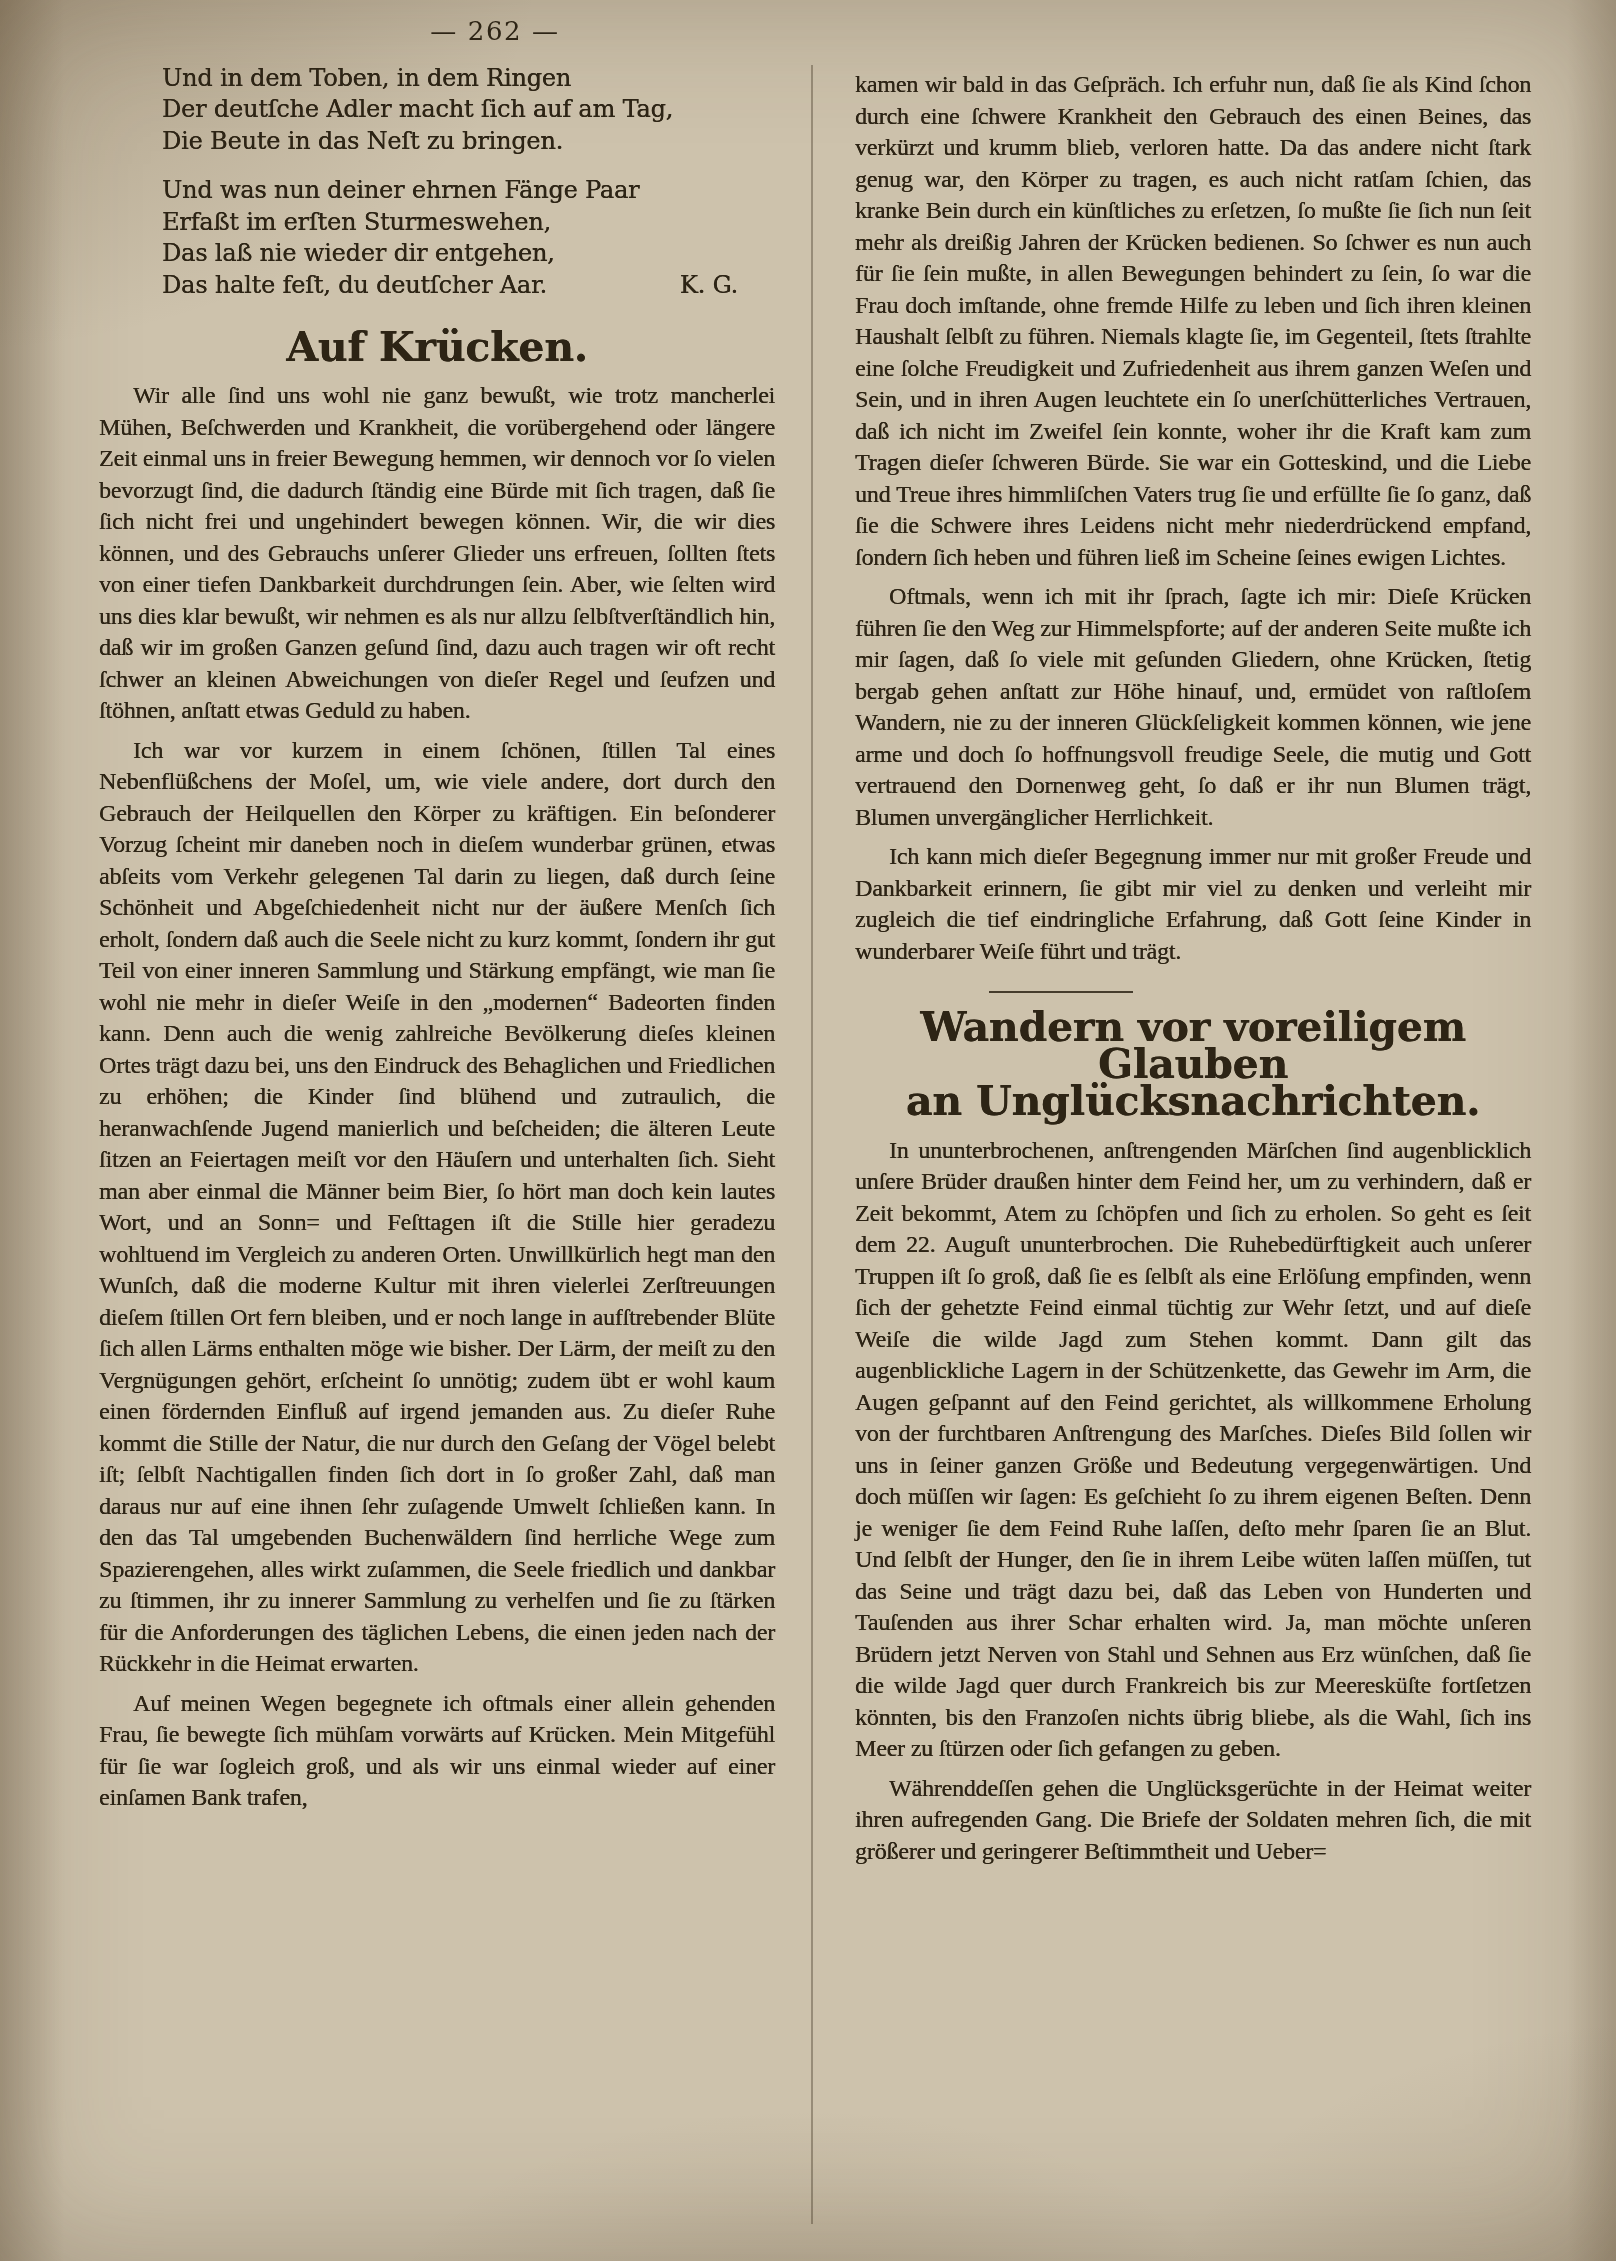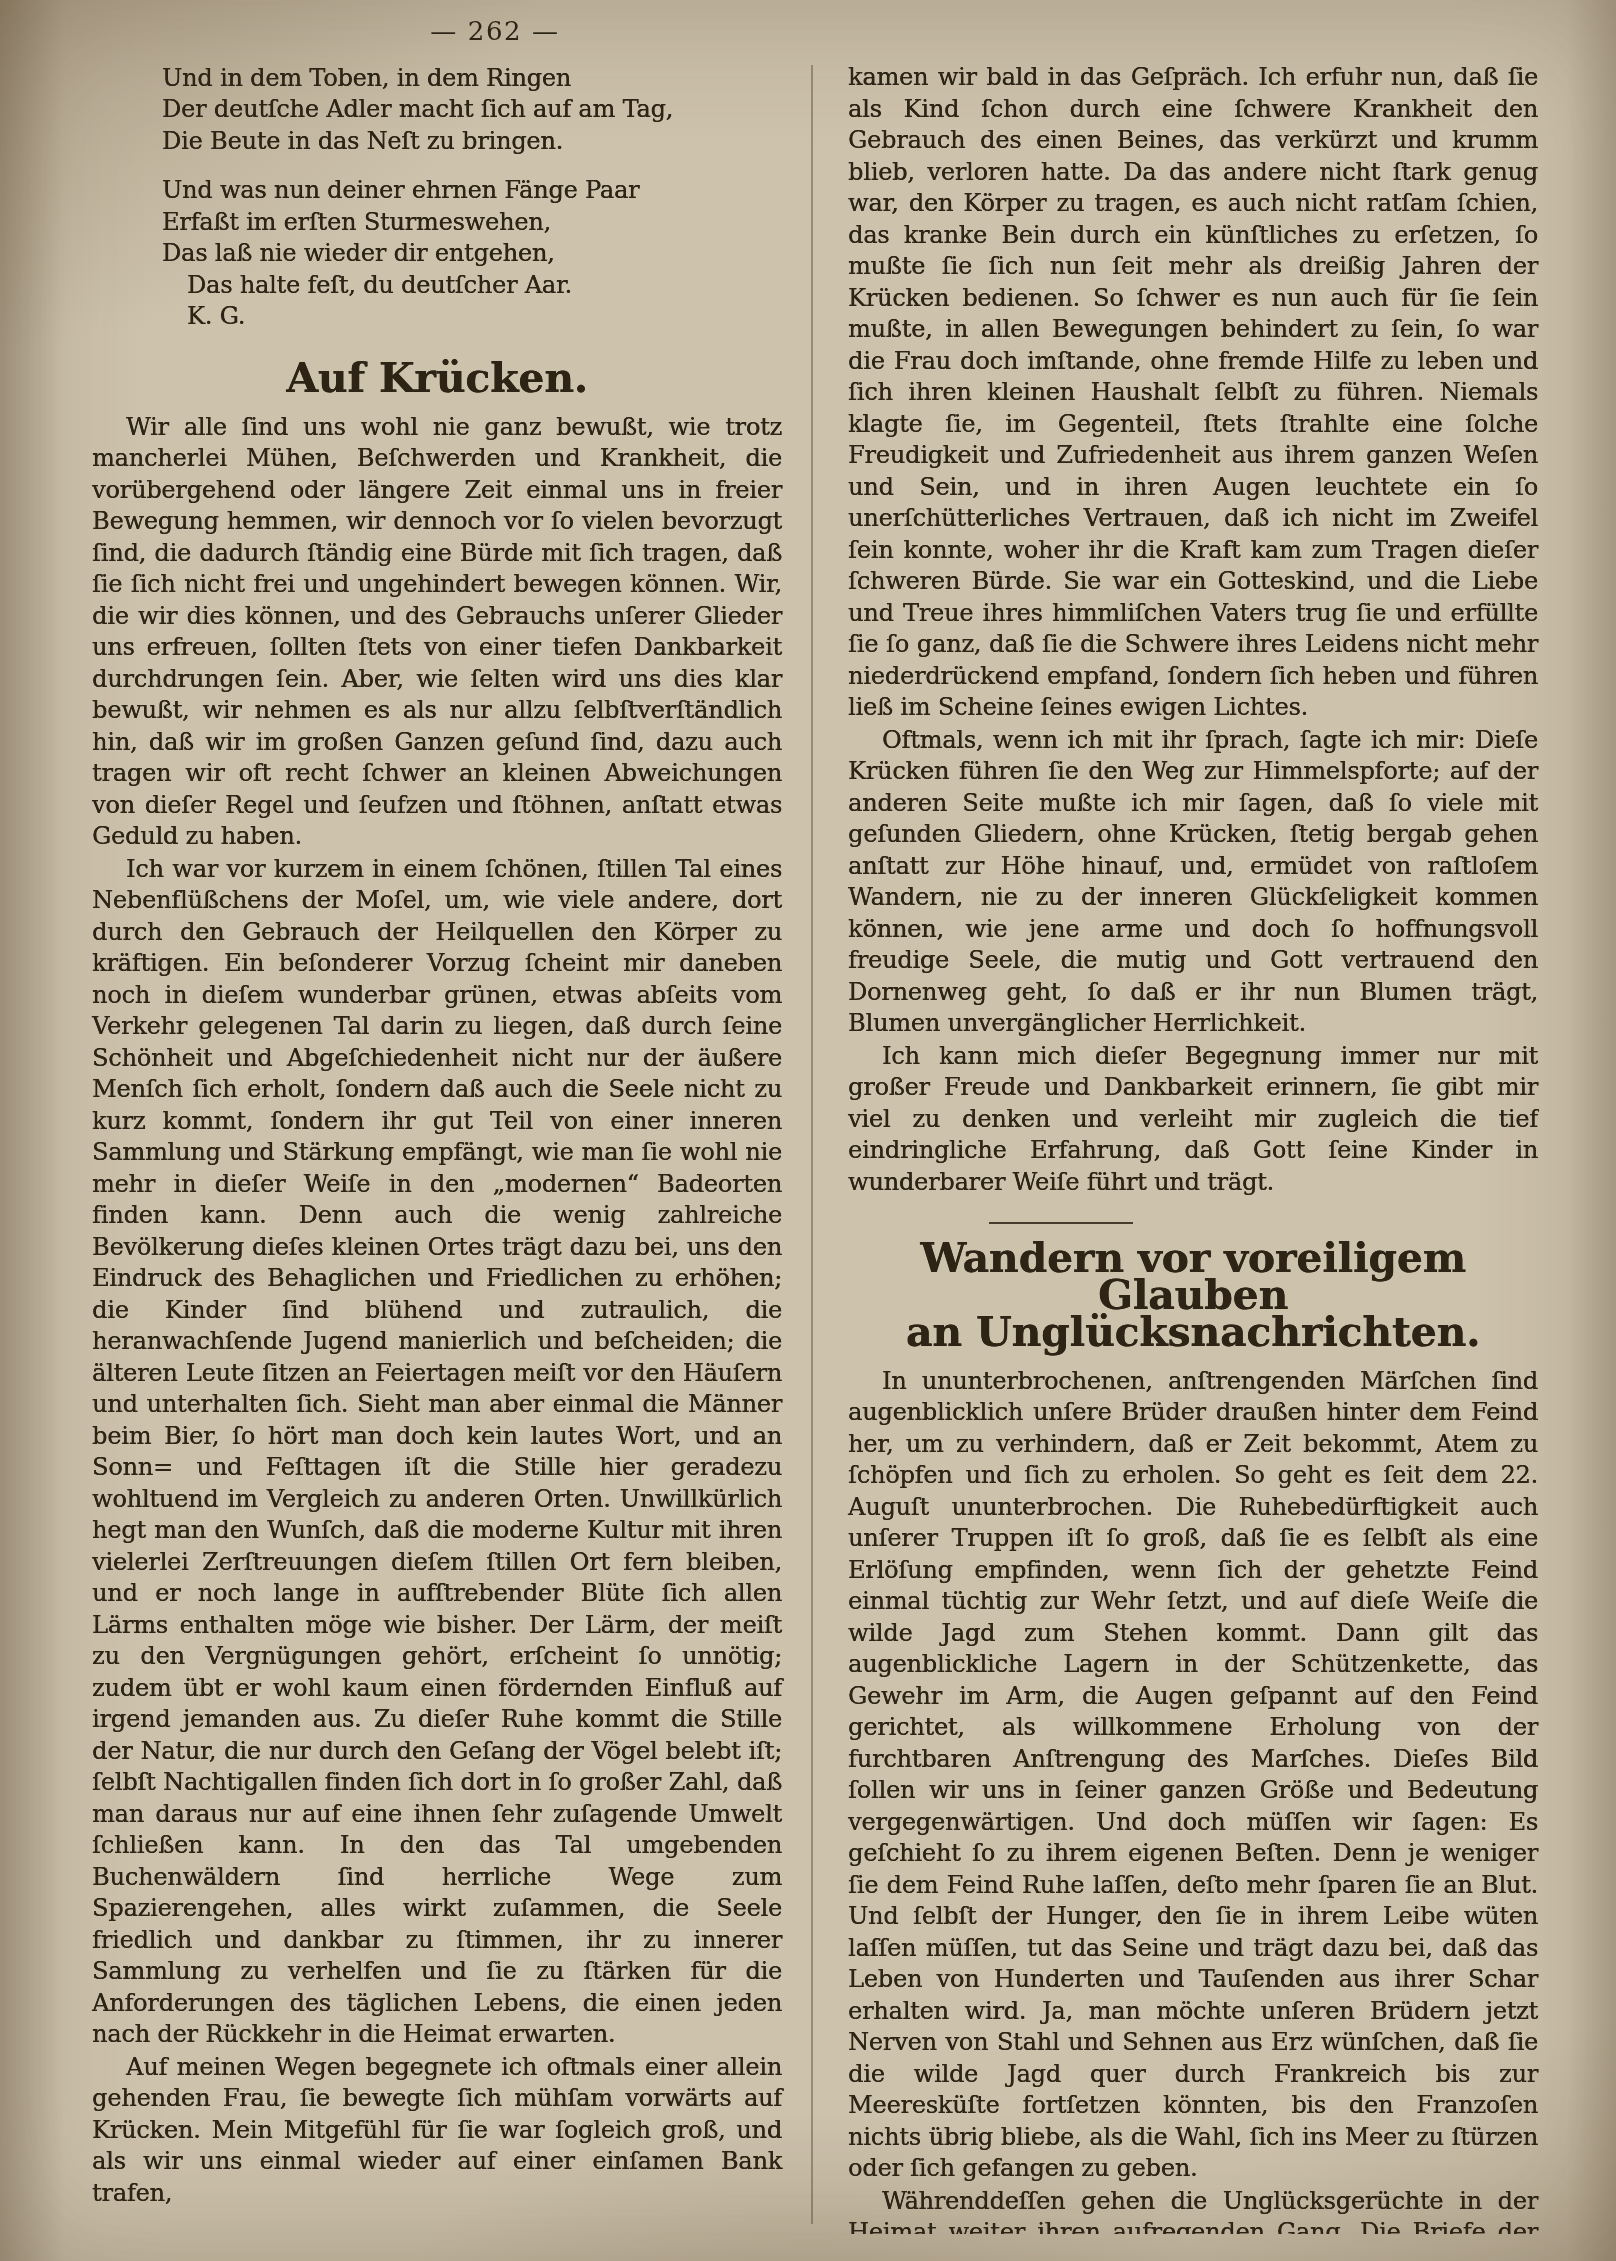--- a/index.html
+++ b/index.html
@@ -40,29 +40,29 @@
     flex:1 1 0;min-width:0;
     font-size:24px;line-height:31.5px;
     text-align:justify;
     hyphens:auto;-webkit-hyphens:auto;
     letter-spacing:-0.2px;
     text-shadow:0.3px 0 0 currentColor;
   }
   .poem{margin:1.6px 0 24px 71px;text-align:left;}
   .stanza + .stanza{margin-top:18px;}
   .poem-line{display:block;white-space:nowrap;}
-  .poem-lastrow{display:flex;justify-content:space-between;align-items:baseline;padding-right:45px;flex-direction:column;}
+  .poem-lastrow{display:flex;justify-content:space-between;align-items:baseline;padding-right:45px;}
   .poem-author{white-space:nowrap;margin-left:25px;}
   .article-title{
     font-size:41px;line-height:37px;font-weight:bold;
     text-align:center;margin:27.5px 0 14.5px;
   }
   .article-title .title-line{display:block;}
   .warnung-title{margin-top:6.5px;}
-  .par{margin:1px;}
+  .par{margin:8px;font-family:Liberation Serif, serif;}
   .par.indent{text-indent:34px;}
   .signature{
     text-align:right;padding-right:21px;
     margin-top:-31.5px;line-height:31.5px;
   }
   .section-rule{
     width:144px;height:2.4px;
     background:rgba(45,36,21,.85);
     margin:24px 0 16px 142px;
   }

